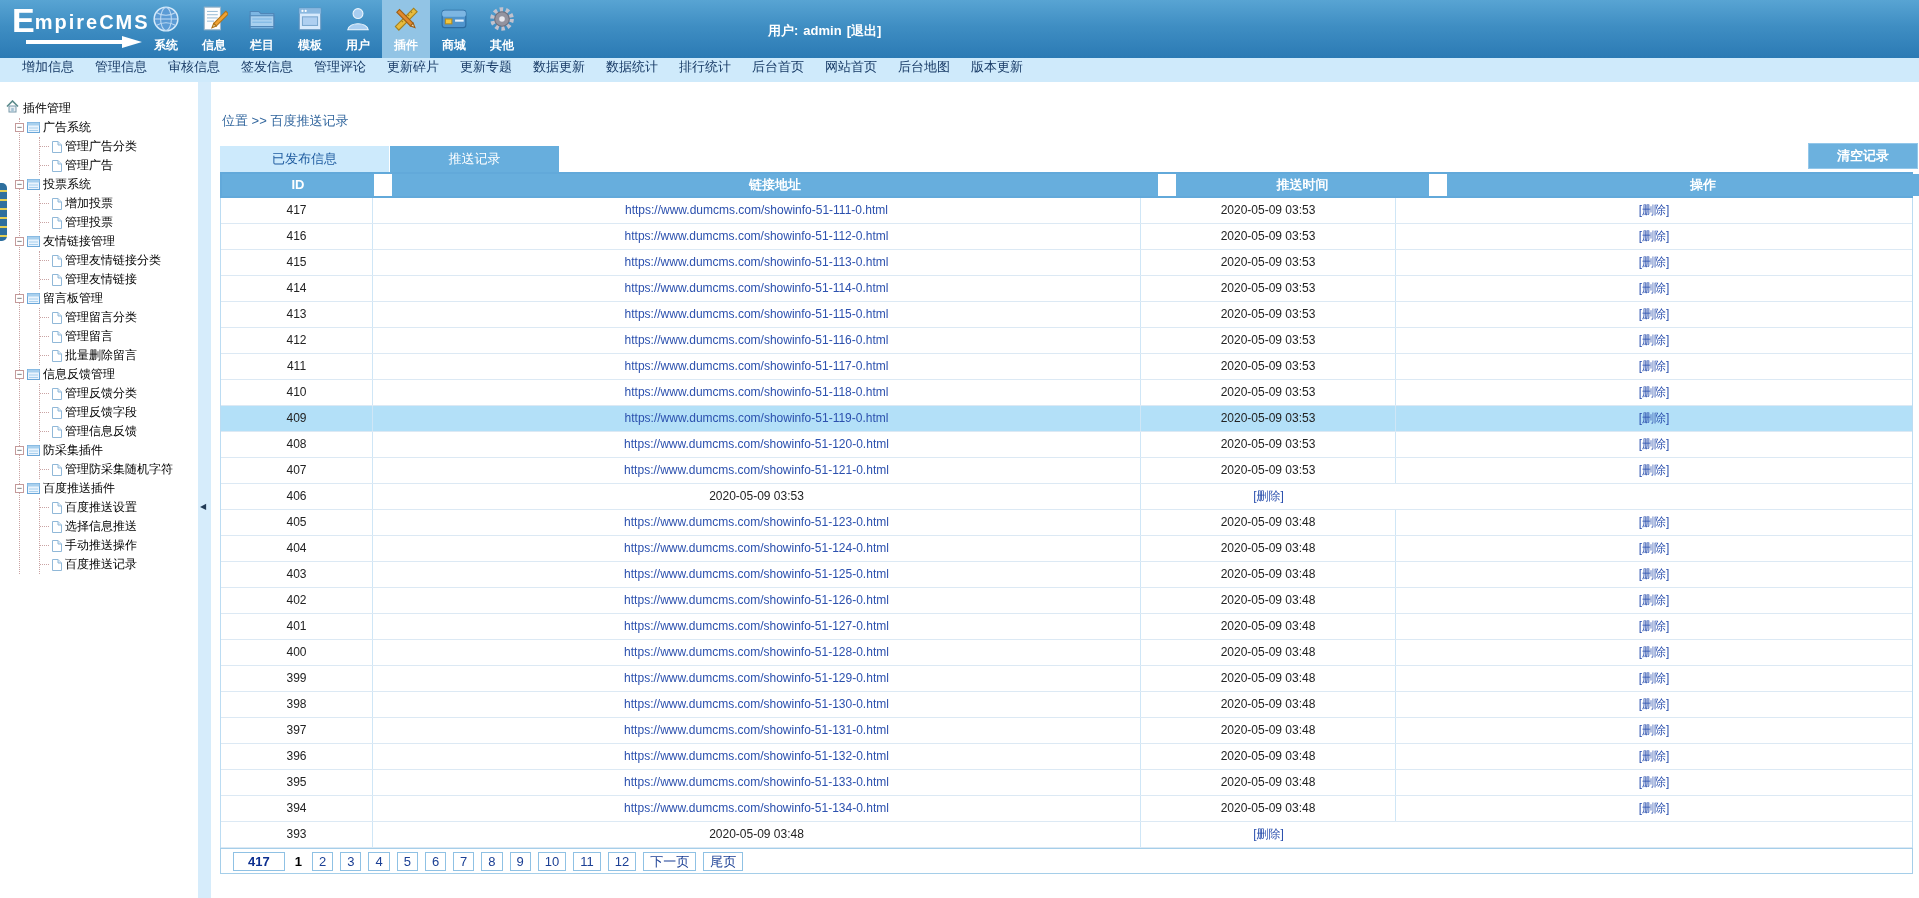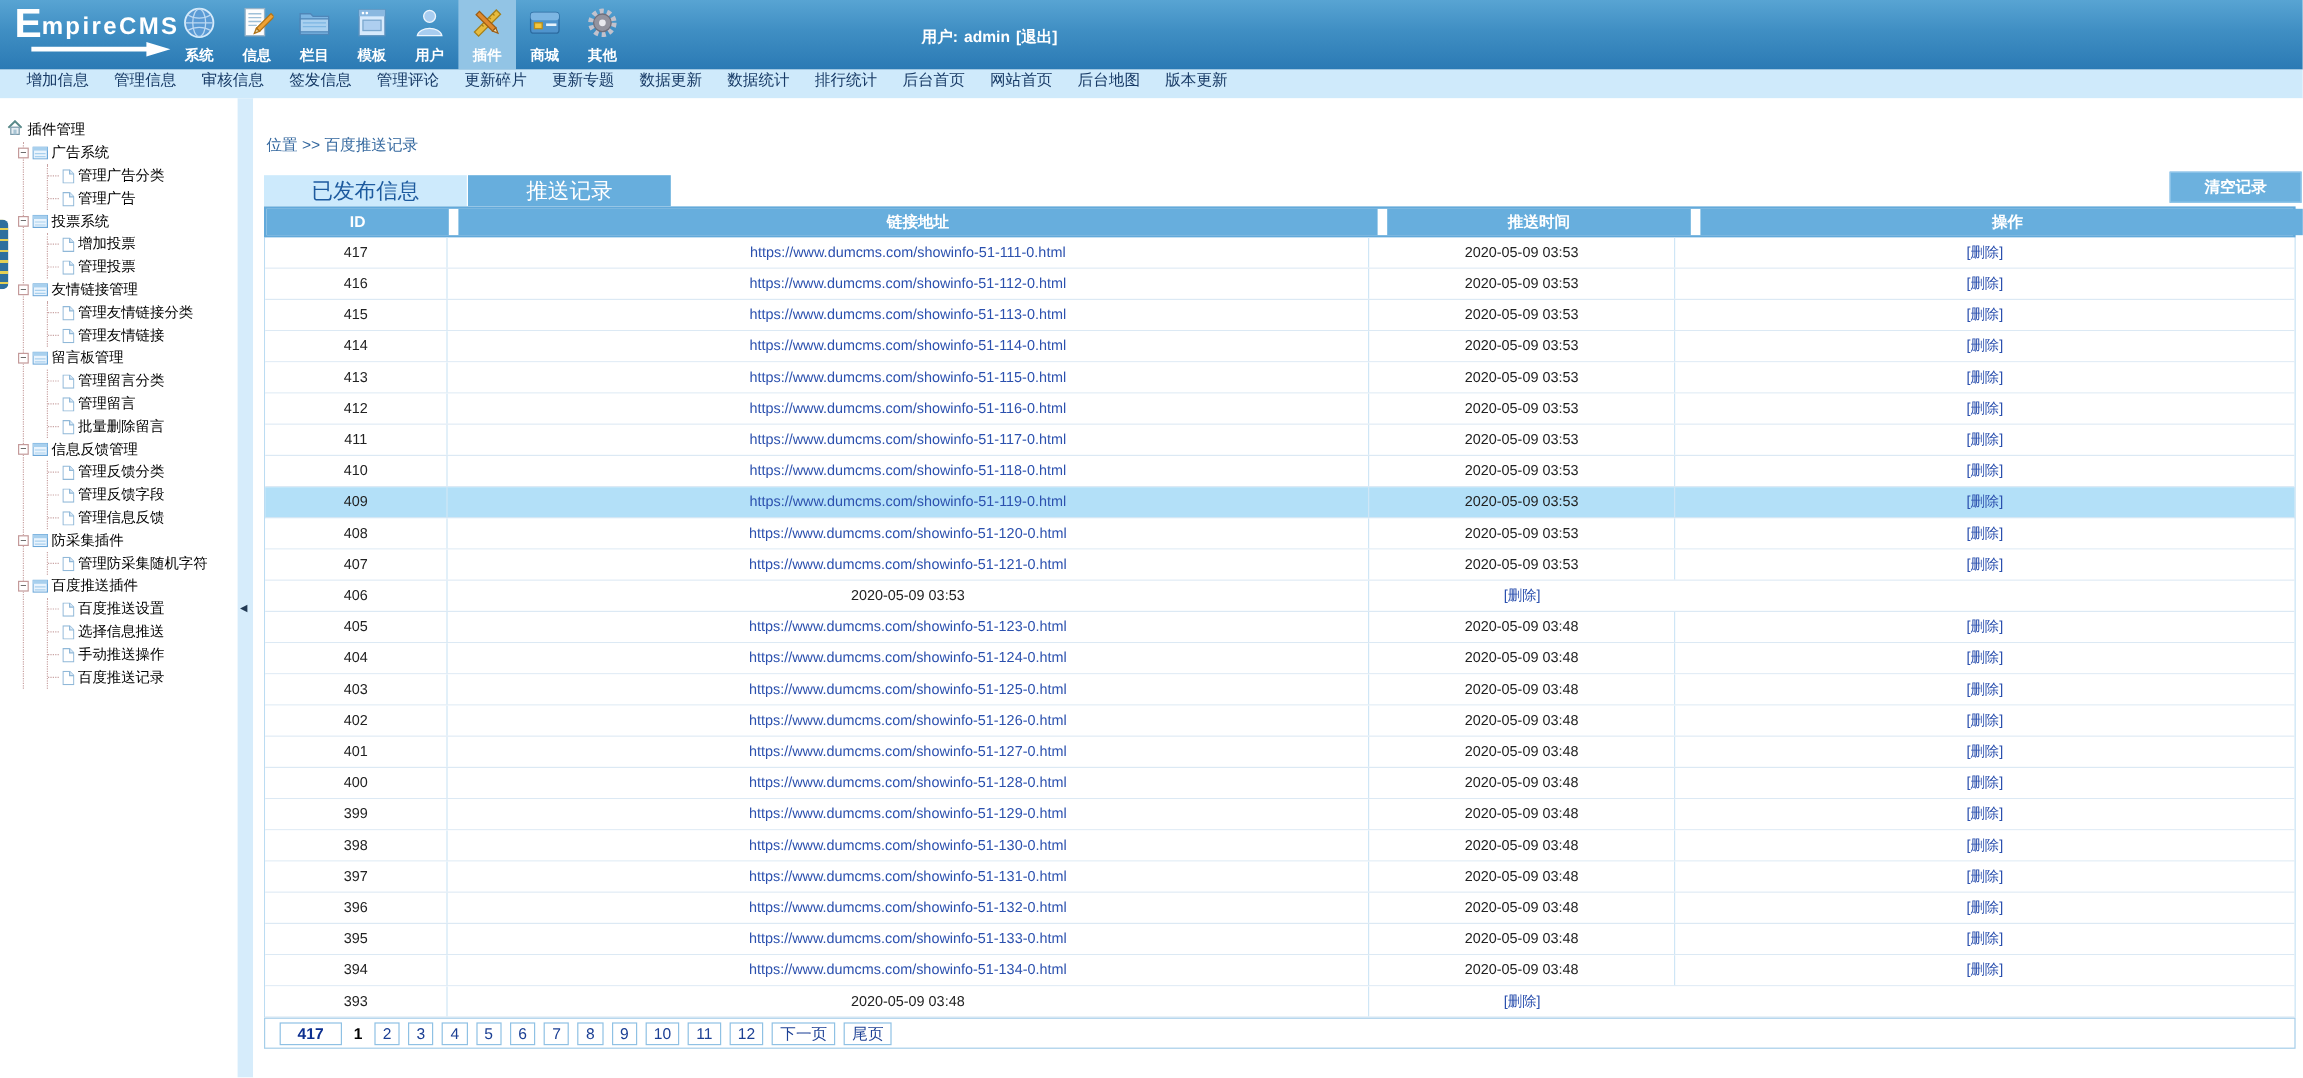--- a/index.html
+++ b/index.html
@@ -47,29 +47,29 @@
     background-image:repeating-linear-gradient(180deg,transparent 0 7px,#e3cf54 7px 9px); }
 
   
   .divider{ position:absolute; top:82px; left:198px; width:13px; height:816px; background:#d6ecfb; }
   .divider-arrow{ position:absolute; top:420px; left:2px; font-size:8px; color:#223a55; cursor:pointer; }
 
   
   .main{ position:absolute; top:82px; left:211px; width:1708px; height:816px; background:#fff; }
   .breadcrumb{ position:absolute; left:11px; top:30px; font-size:13px; color:#33679e; }
   .tabs{ position:absolute; left:9px; top:64px; display:flex; gap:1px; }
-  .tab{ width:169px; height:26px; line-height:26px; text-align:center; font-size:18px;
+  .tab{ width:169px; height:26px; line-height:26px; text-align:center; font-size:13px;
     background:#cdeafc; color:#1d5a9e; cursor:pointer; }
   .tab.active{ background:#67aedd; color:#fff;text-align:center; }
   .clear-btn{ position:absolute; left:1597px; top:61px; width:110px; height:26px; background:#6cb1de;
     color:#fff; font-size:13px; font-weight:bold; text-align:center; line-height:24px;
     border:1px solid #93c7ea; cursor:pointer; }
 
   .table{ position:absolute; left:9px; top:90px; width:1693px; }
-  .thead{ display:grid; grid-template-columns:152px 766px 253px 512px; gap:8px; background:#fff;
+  .thead{ display:grid; grid-template-columns:152px 766px 253px 512px; gap:18px; background:#fff;
     border:2px solid #62a9da; }
   .th{ background:#67aedd; color:#fff; font-size:13px; font-weight:bold; text-align:center;
     height:22px; line-height:22px; }
   .tbody{ border-left:1px solid #bcdcf2; border-right:1px solid #bcdcf2; }
   .tr{ display:grid; grid-template-columns:152px 768px 255px 516px; height:26px; line-height:25px;
     border-bottom:1px solid #dce9f4; background:#fff; }
   .tr.hl{ background:#b3e0f8; }
   .td{ text-align:center; font-size:12px; color:#222; border-right:1px solid #cfe6f6; overflow:hidden; white-space:nowrap; }
   .td:last-child{ border-right:none; }
   .td a{ color:#2b50ae; text-decoration:none; cursor:pointer; }

